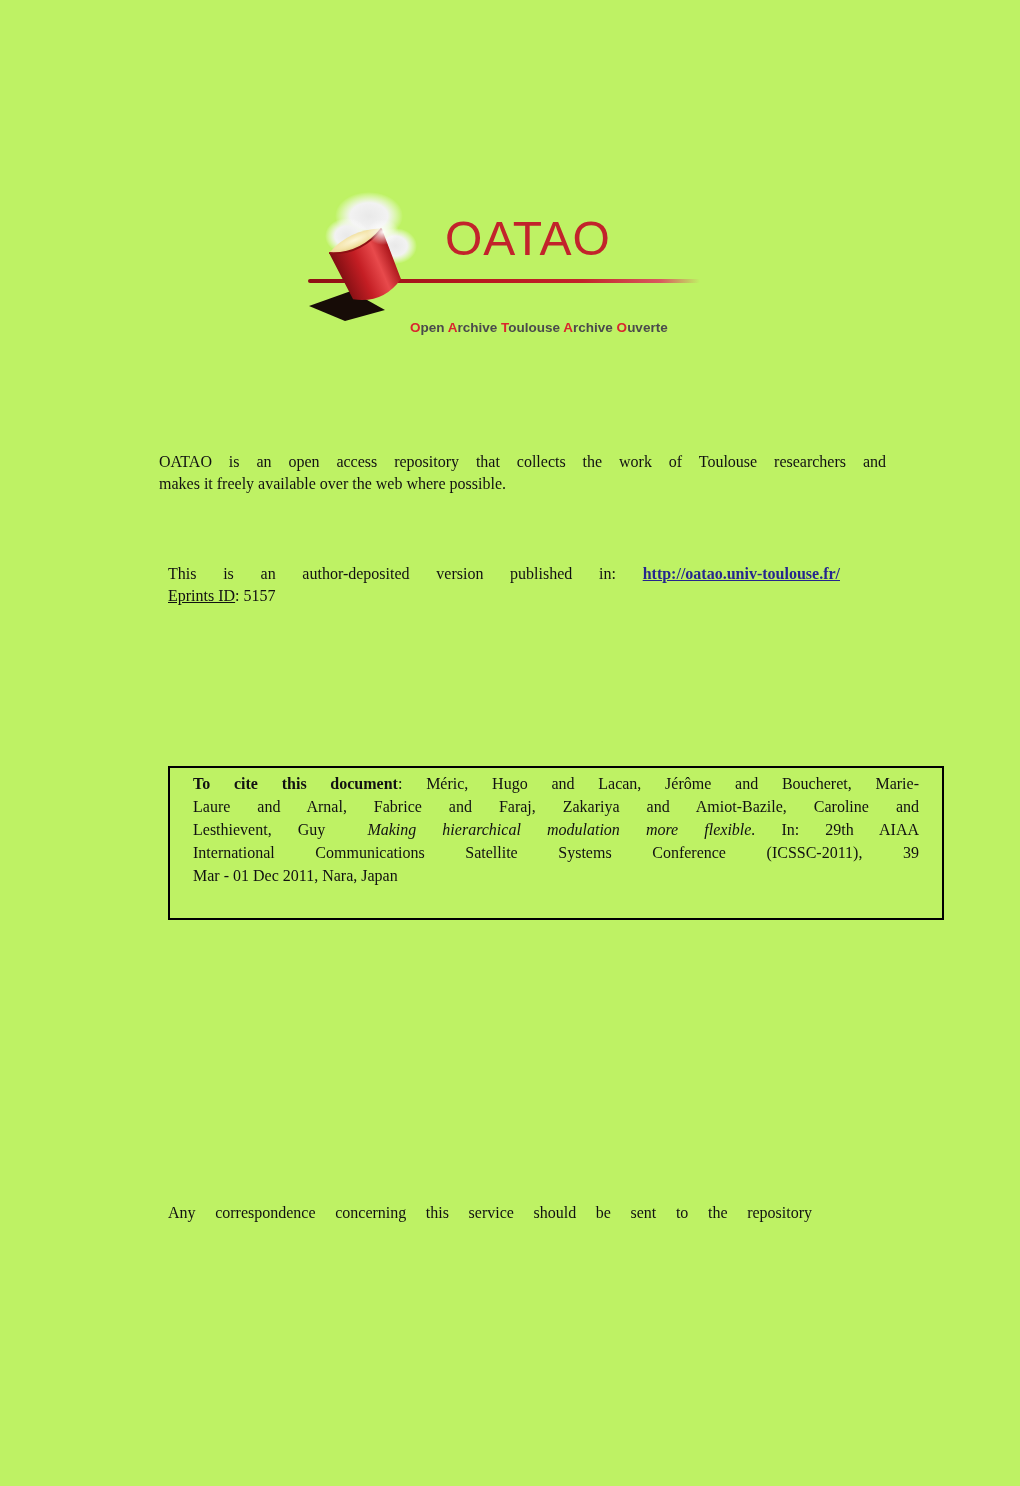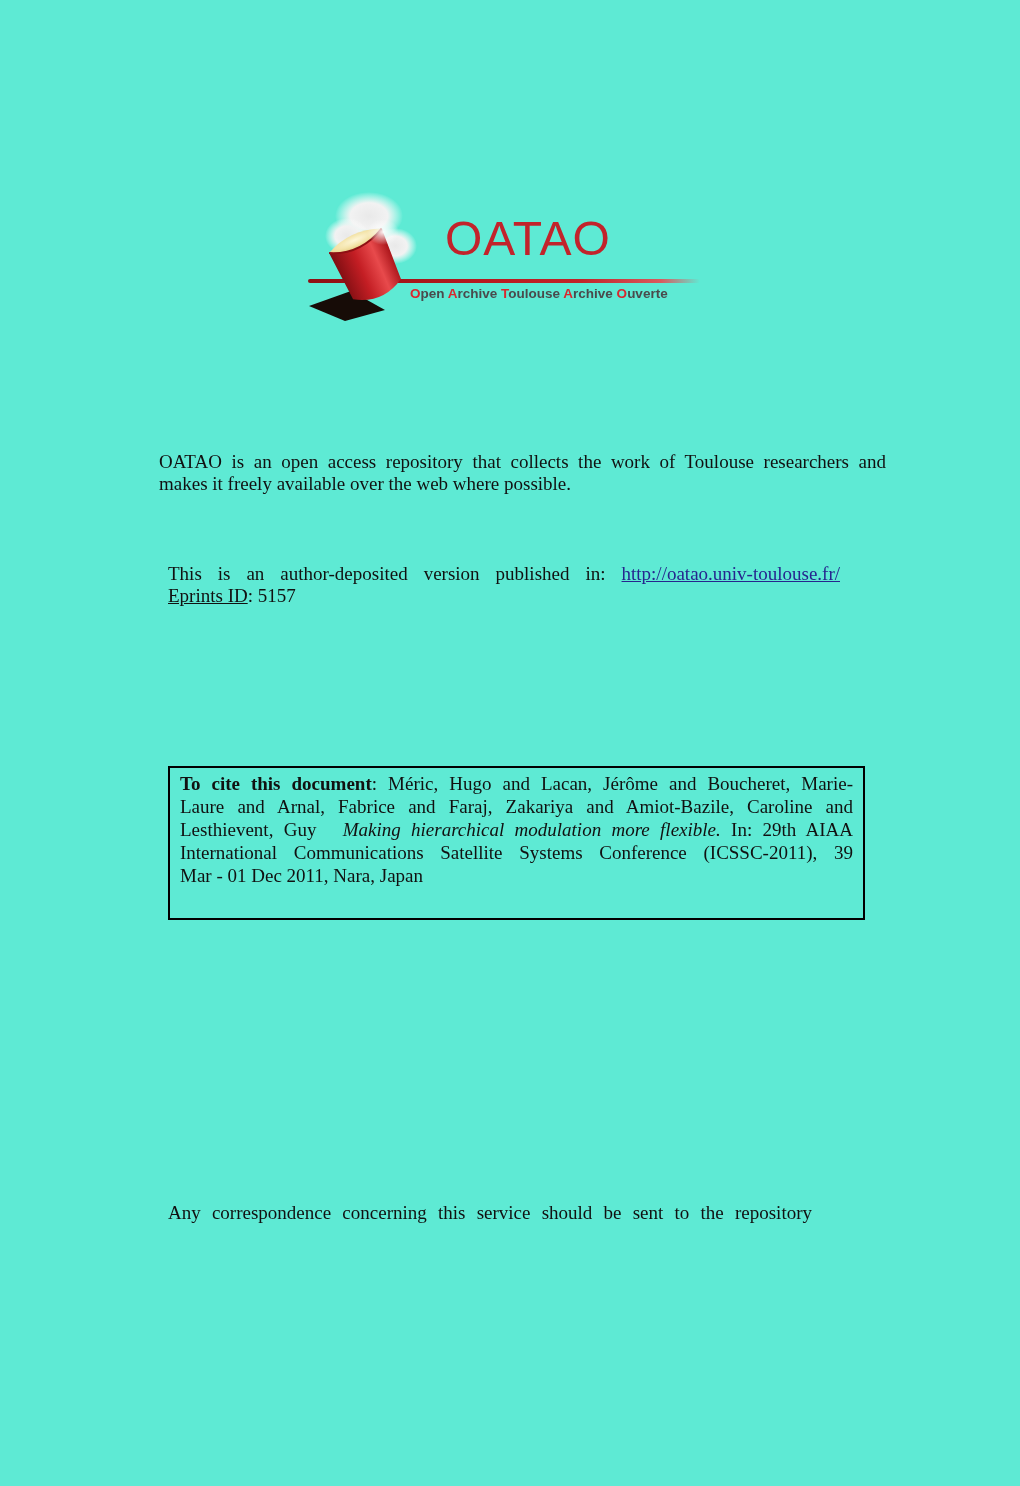--- a/index.html
+++ b/index.html
@@ -1,19 +1,19 @@
 <!DOCTYPE html>
 <html><head>
 <meta charset="utf-8">
 <style>
   html,body{margin:0;padding:0;background:#ffffff;}
   .page{
     position:relative;
     width:1020px;height:1486px;
-    background:#5eead4;
+    background:#bef264;
     font-family:"Liberation Serif","DejaVu Serif",serif;
     color:#111111;
     overflow:hidden;
   }
   
   .logo{position:absolute;left:303px;top:190px;width:400px;height:140px;}
   .logo-line{
     position:absolute;left:5px;top:89px;width:392px;height:4px;border-radius:2px;z-index:1;
     background:linear-gradient(90deg,#8e1014 0%,#b81a20 45%,#c2242a 70%,#d95a5e 90%,rgba(217,90,94,0) 100%);
   }
@@ -22,40 +22,40 @@
     position:absolute;left:142px;top:24px;z-index:2;
     font-family:"Liberation Sans","DejaVu Sans",sans-serif;
     font-size:48px;line-height:50px;letter-spacing:1px;color:#c2232b;
   }
   .logo-subtitle{
     position:absolute;left:107px;top:96px;width:290px;z-index:2;
     font-family:"Liberation Sans","DejaVu Sans",sans-serif;
     font-size:13.5px;font-weight:bold;line-height:15px;color:#4a4a4c;
     white-space:nowrap;
   }
-  .logo-subtitle .tline{text-align:left;text-align-last:left;}
+  .logo-subtitle .tline{text-align:left;text-align-last:left;margin-top:34px;}
   
-  .para{position:absolute;font-size:19px;line-height:22px;}
+  .para{position:absolute;font-size:16px;line-height:22px;}
   .tline{text-align:justify;text-align-last:justify;}
   .tline.tlast{text-align-last:left;}
   .intro{left:159px;top:451px;width:727px;}
   .deposit{left:168px;top:563px;width:672px;}
   .cite-box{
-    position:absolute;left:168px;top:766px;width:697px;height:154px;
+    position:absolute;left:168px;top:766px;width:776px;height:154px;
     border:2px solid #000000;box-sizing:border-box;
-    padding:4px 10px;
+    padding:4px 23px;
   }
   .cite-box .para{position:static;line-height:23px;}
   .corr{left:168px;top:1190px;width:644px;margin-top:12px;}
   
   .seg-b{font-weight:bold;}
   .seg-i{font-style:italic;margin-left:16px;}
   .seg-u{text-decoration:underline;}
   .seg-r{color:#d9272e;}
-  a.seg-link{color:#26268e;text-decoration:underline;cursor:pointer;}
+  a.seg-link{color:#26268e;text-decoration:underline;cursor:pointer;font-weight:bold;}
   a.seg-link2{color:#2626d9;text-decoration:underline;cursor:pointer;}
 </style>
 </head>
 <body>
 
 <div class="page">
 
   <div class="logo">
     <div class="logo-line"></div>
     <svg class="logo-icon" width="125" height="134" viewBox="0 0 125 134" xmlns="http://www.w3.org/2000/svg">

